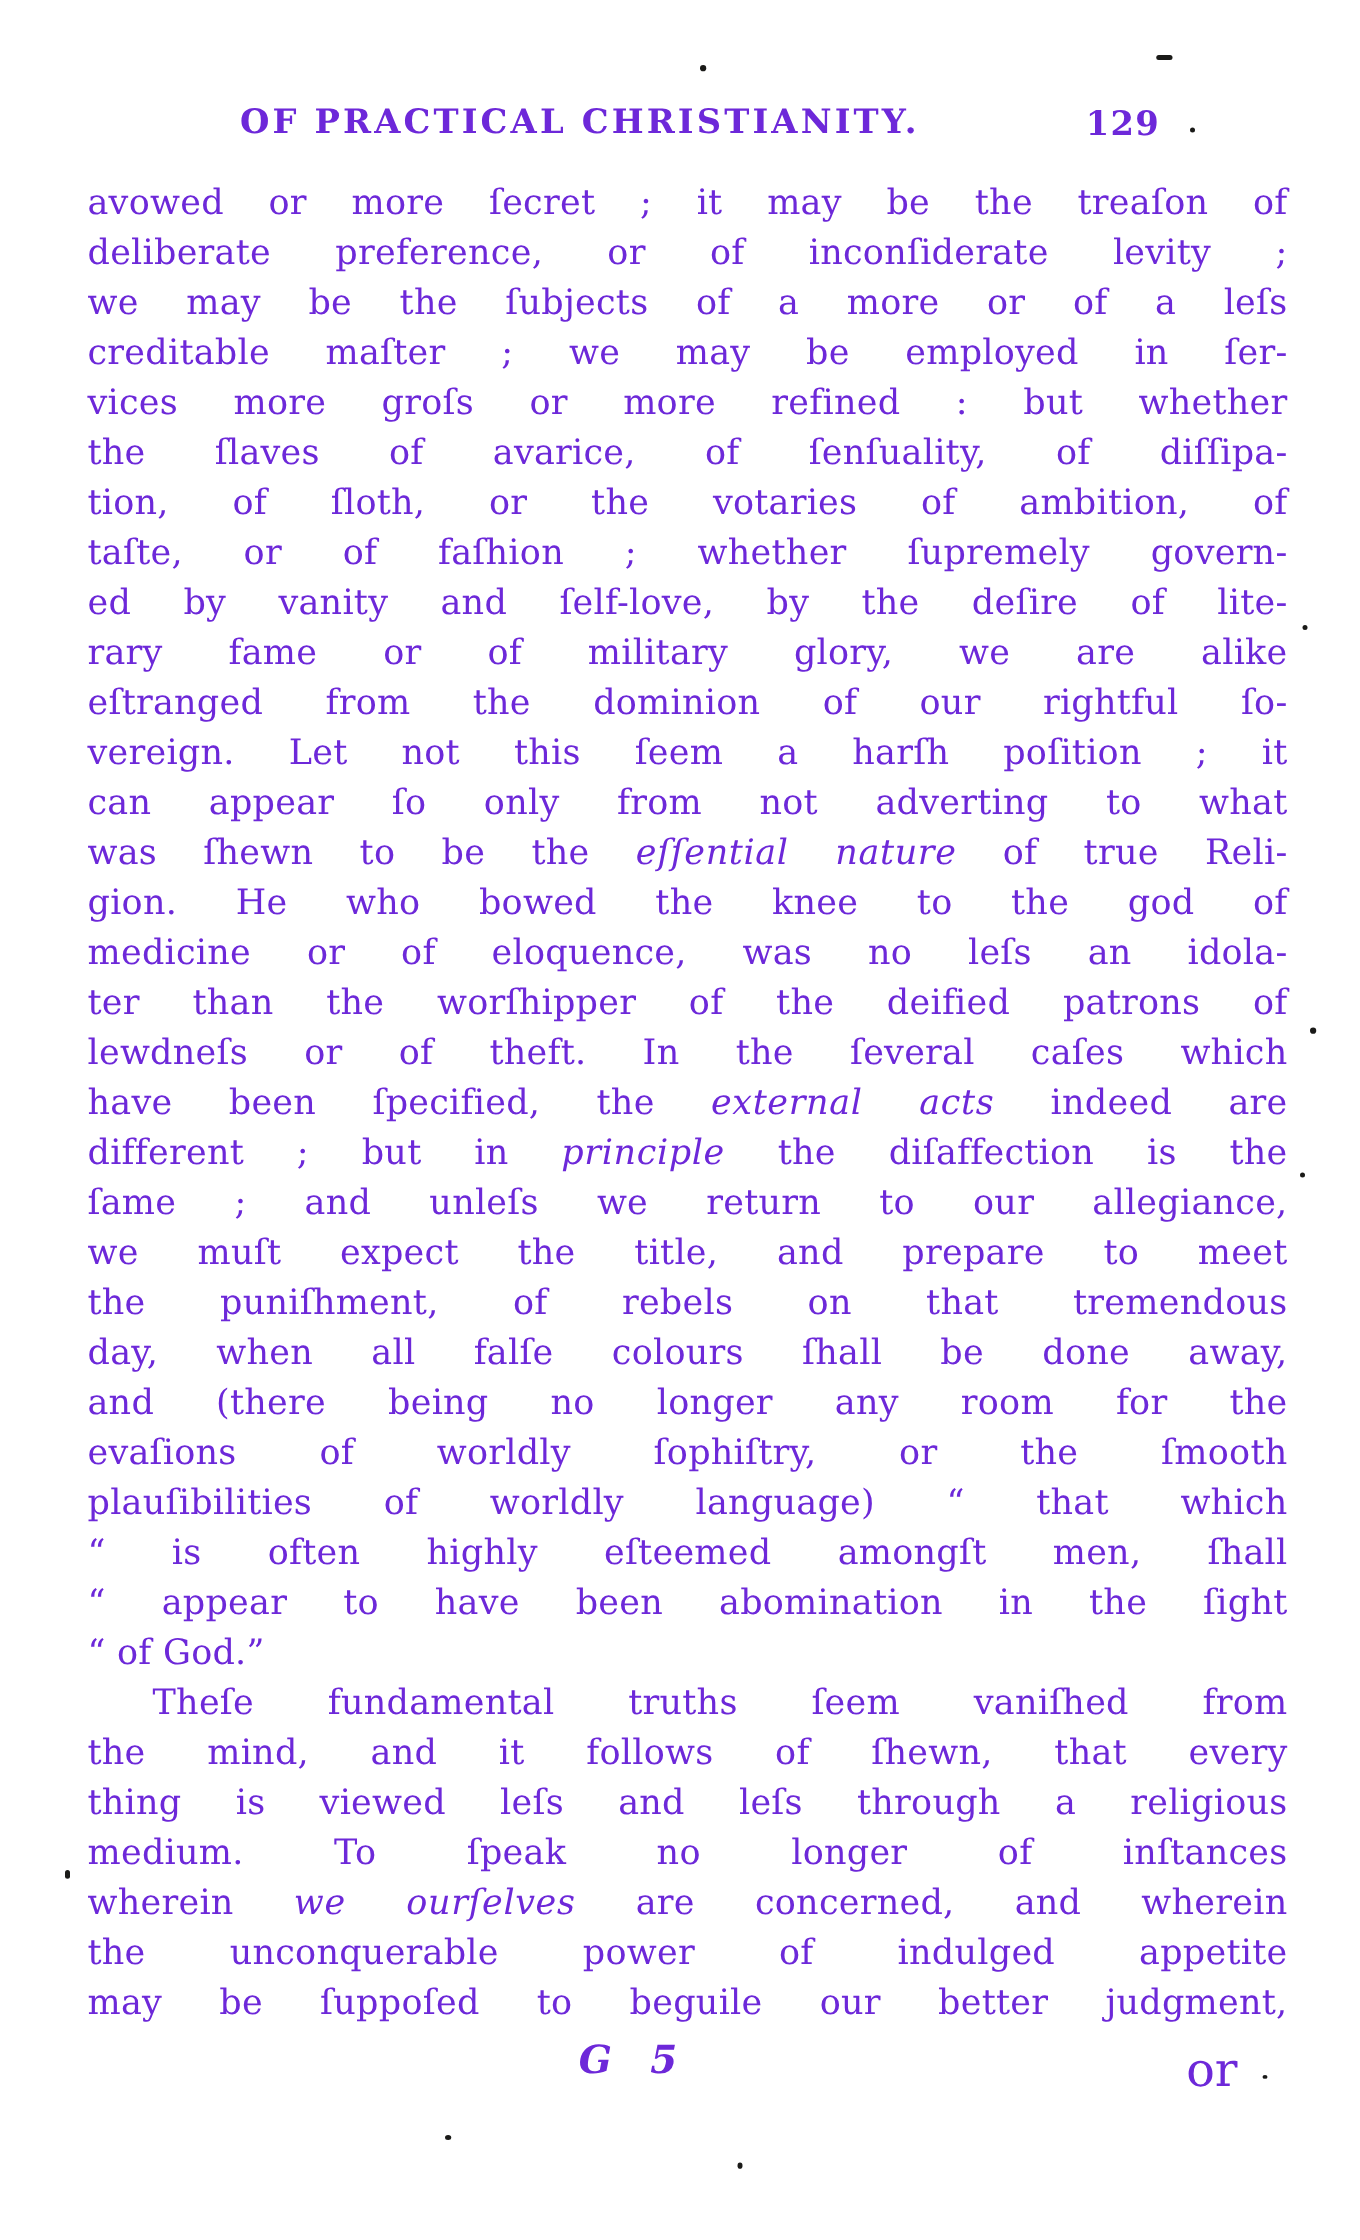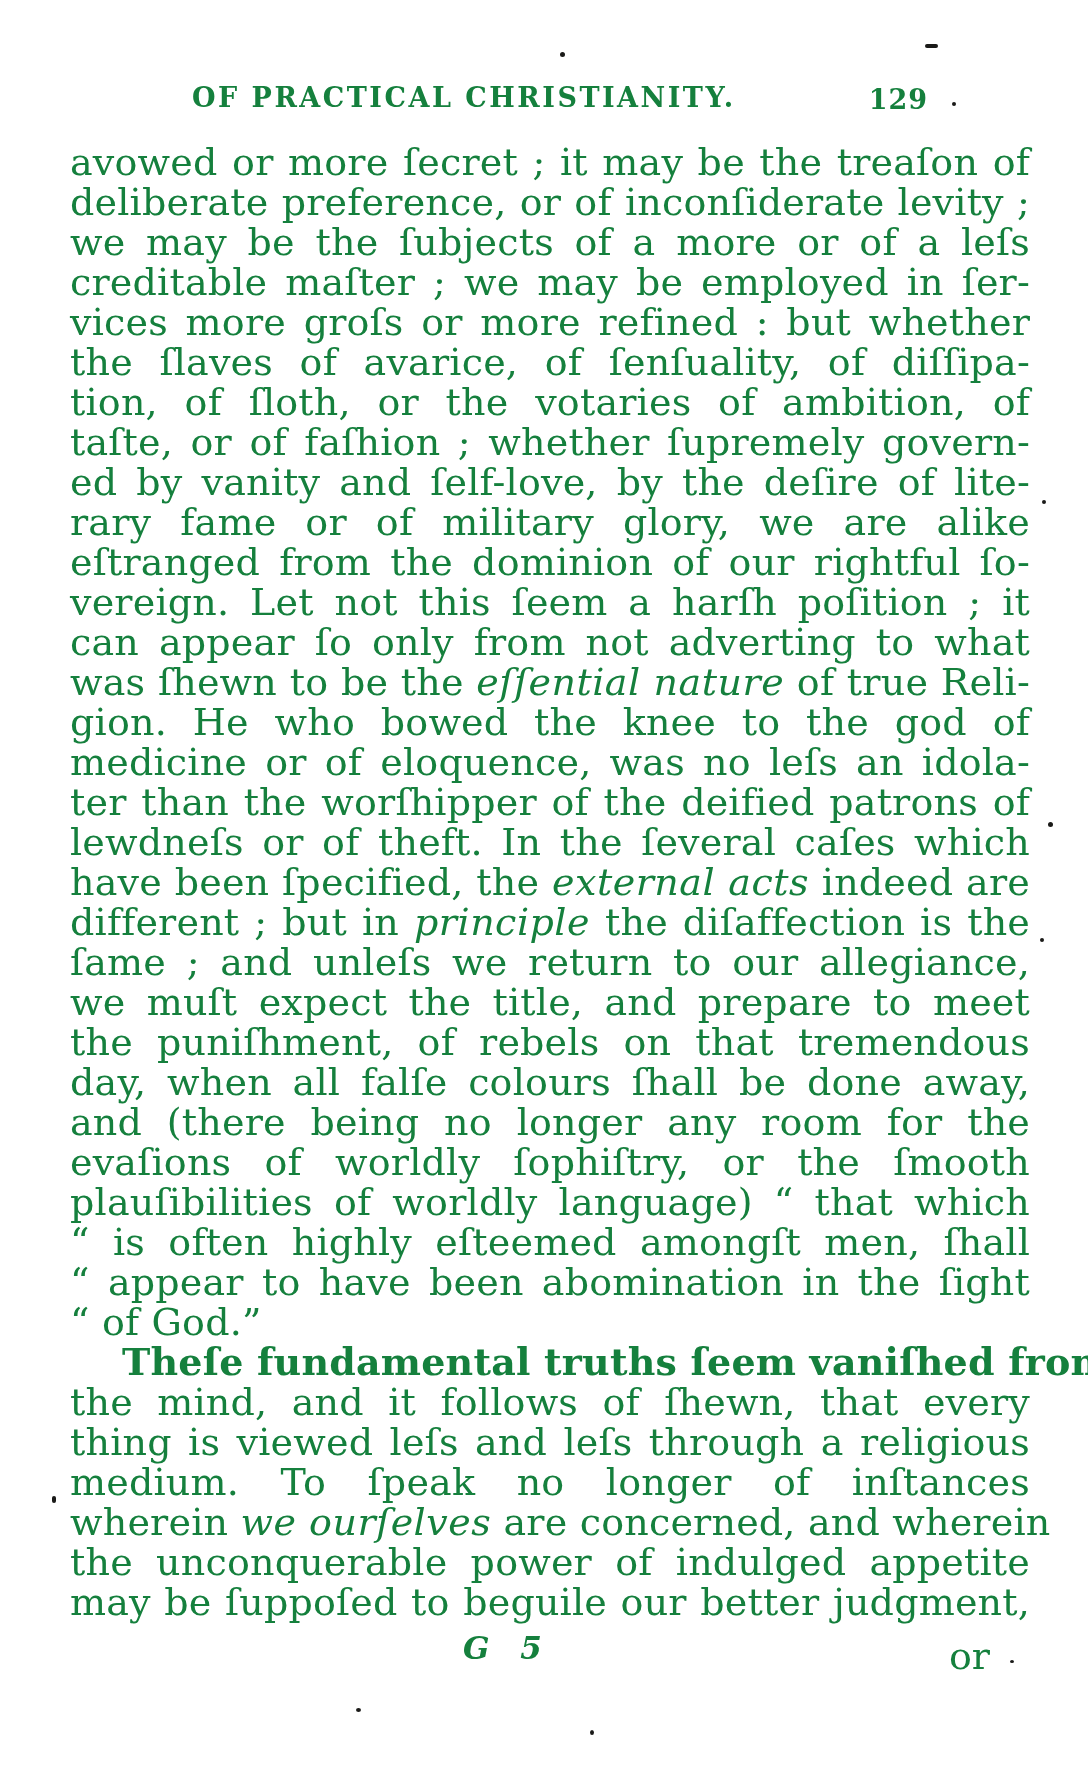--- a/index.html
+++ b/index.html
@@ -5,21 +5,21 @@
   html, body {
     margin: 0;
     padding: 0;
     background: #e8e8e4;
   }
   .page {
     position: relative;
     width: 1088px;
     height: 1792px;
     background: #ffffff;
-    color: #15803d;
+    color: #6d28d9;
     font-family: "DejaVu Serif", "Liberation Serif", serif;
     overflow: hidden;
   }
   
   .running-header {
     position: absolute;
     top: 82px;
     left: 70px;
     right: 58px;
     height: 40px;
@@ -40,38 +40,37 @@
     font-size: 27px;
     font-weight: 600;
     letter-spacing: 1px;
   }
   
   .text-block {
     position: absolute;
     top: 142px;
     left: 70px;
     width: 960px;
-    font-size: 38px;
+    font-size: 28px;
     line-height: 40px;
     font-weight: 500;
   }
   .line {
     height: 40px;
     text-align: justify;
     text-align-last: justify;
     white-space: nowrap;
     letter-spacing: 0.2px;
   }
   .line.short {
     text-align: center;
     text-align-last: left;
   }
   .line.indent {
     text-indent: 52px;
-    font-weight: bold;
   }
   .line i {
     font-style: italic;
     letter-spacing: 0.5px;
   }
   
   .signature-mark {
     position: absolute;
     top: 1630px;
     left: 463px;

